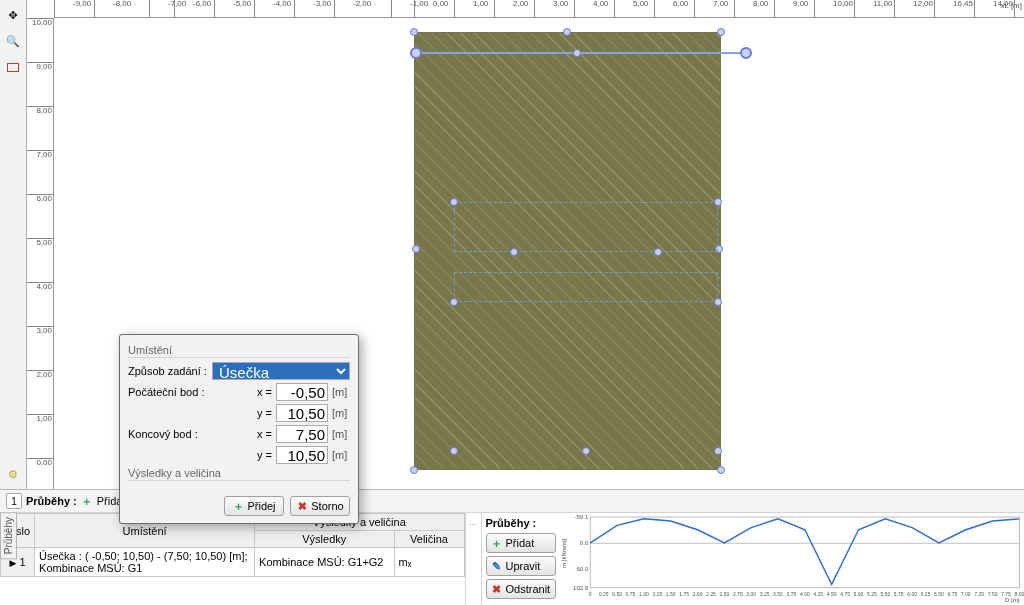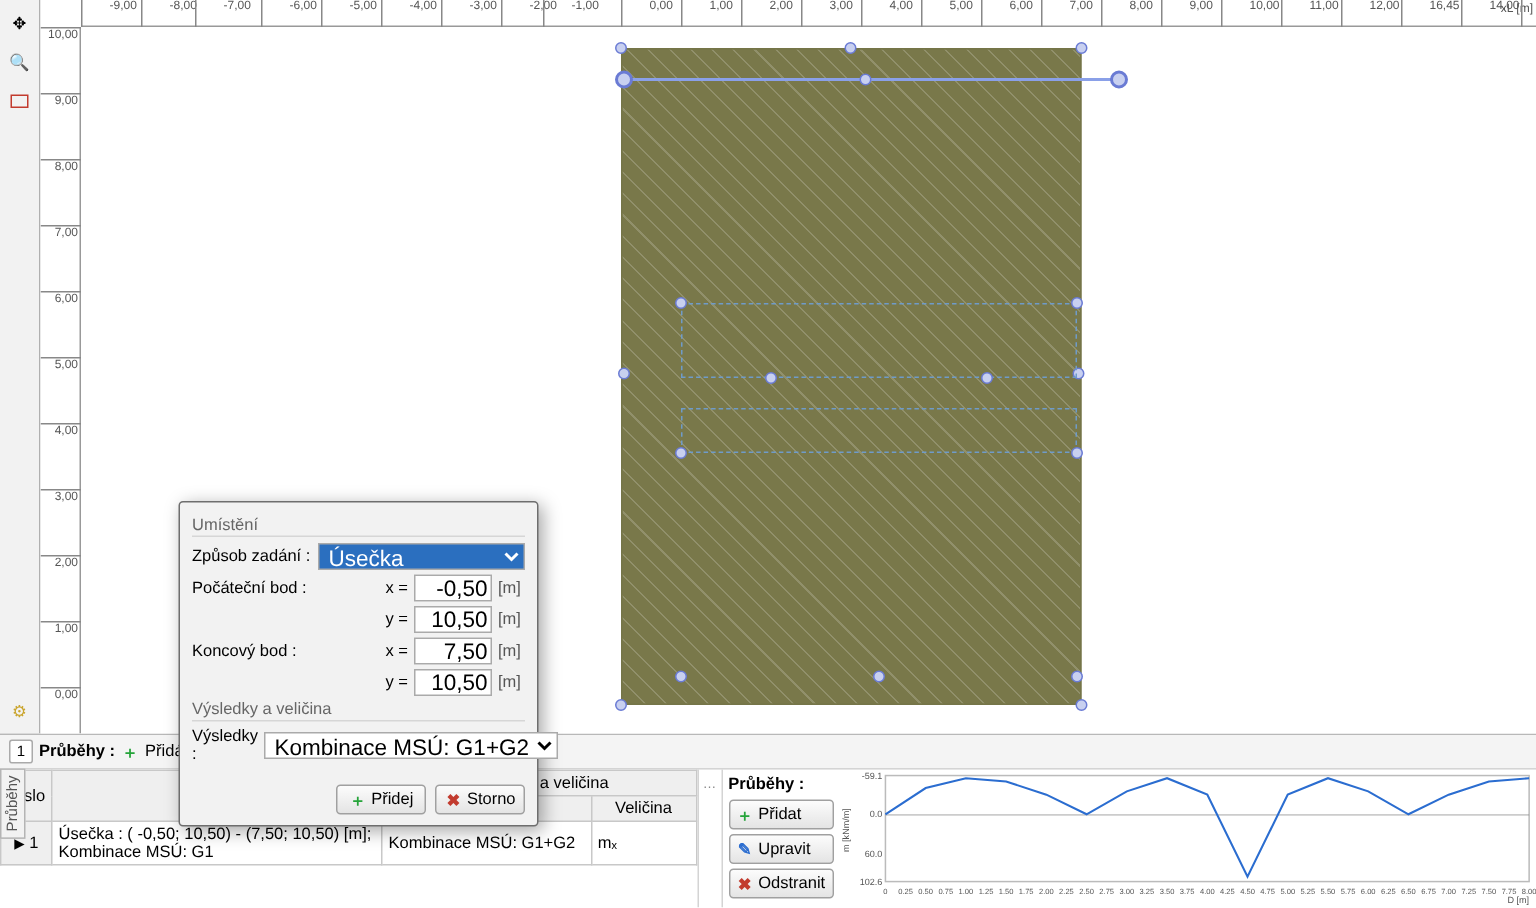--- a/index.html
+++ b/index.html
@@ -72,27 +72,27 @@
         </div>
       <div class="tb-btn gear">
           <span class="ic" style="color:#caa52e">⚙</span>
         </div>
     </div>
     <div class="canvas-area">
       <div class="ruler-h" id="ruler-h">
         <span class="ruler-unit">xL [m]</span>
       <div class="tick" style="left: 0px;">-9,00</div>
           <div class="tick" style="left: 40px;">-8,00</div>
-          <div class="tick" style="left: 76px;">-7,00</div>
+          <div class="tick" style="left: 95px;">-7,00</div>
           <div class="tick" style="left: 120px;">-6,00</div>
           <div class="tick" style="left: 160px;">-5,00</div>
           <div class="tick" style="left: 200px;">-4,00</div>
           <div class="tick" style="left: 240px;">-3,00</div>
           <div class="tick" style="left: 280px;">-2,00</div>
-          <div class="tick" style="left: 308px;">-1,00</div>
+          <div class="tick" style="left: 337px;">-1,00</div>
           <div class="tick" style="left: 360px;">0,00</div>
           <div class="tick" style="left: 400px;">1,00</div>
           <div class="tick" style="left: 440px;">2,00</div>
           <div class="tick" style="left: 480px;">3,00</div>
           <div class="tick" style="left: 520px;">4,00</div>
           <div class="tick" style="left: 560px;">5,00</div>
           <div class="tick" style="left: 600px;">6,00</div>
           <div class="tick" style="left: 640px;">7,00</div>
           <div class="tick" style="left: 680px;">8,00</div>
           <div class="tick" style="left: 720px;">9,00</div>
@@ -281,24 +281,20 @@
         <span class="unit">[m]</span>
       </div>
       <div class="row">
         <span class="lab"></span>
           <span style="flex:1"></span>
         <span>y =</span>
         <input class="inp" value="10,50" style="">
         <span class="unit">[m]</span>
       </div>
       <div class="grp-lbl">Výsledky a veličina</div>
-      <div class="row">
-        <span class="lab" style="width:55px">Výsledky :</span>
-        <select class="sel"><option>Kombinace MSÚ: G1+G2</option></select>
-      </div>
     </div>
     <div class="dlg-foot">
       <div class="panel-btn" style="width:60px;justify-content:center">
           <span class="ic green">＋</span>
           <span>Přidej</span>
         </div>
       <div class="panel-btn" style="width:60px;justify-content:center">
           <span class="ic red">✖</span>
           <span>Storno</span>
         </div>

